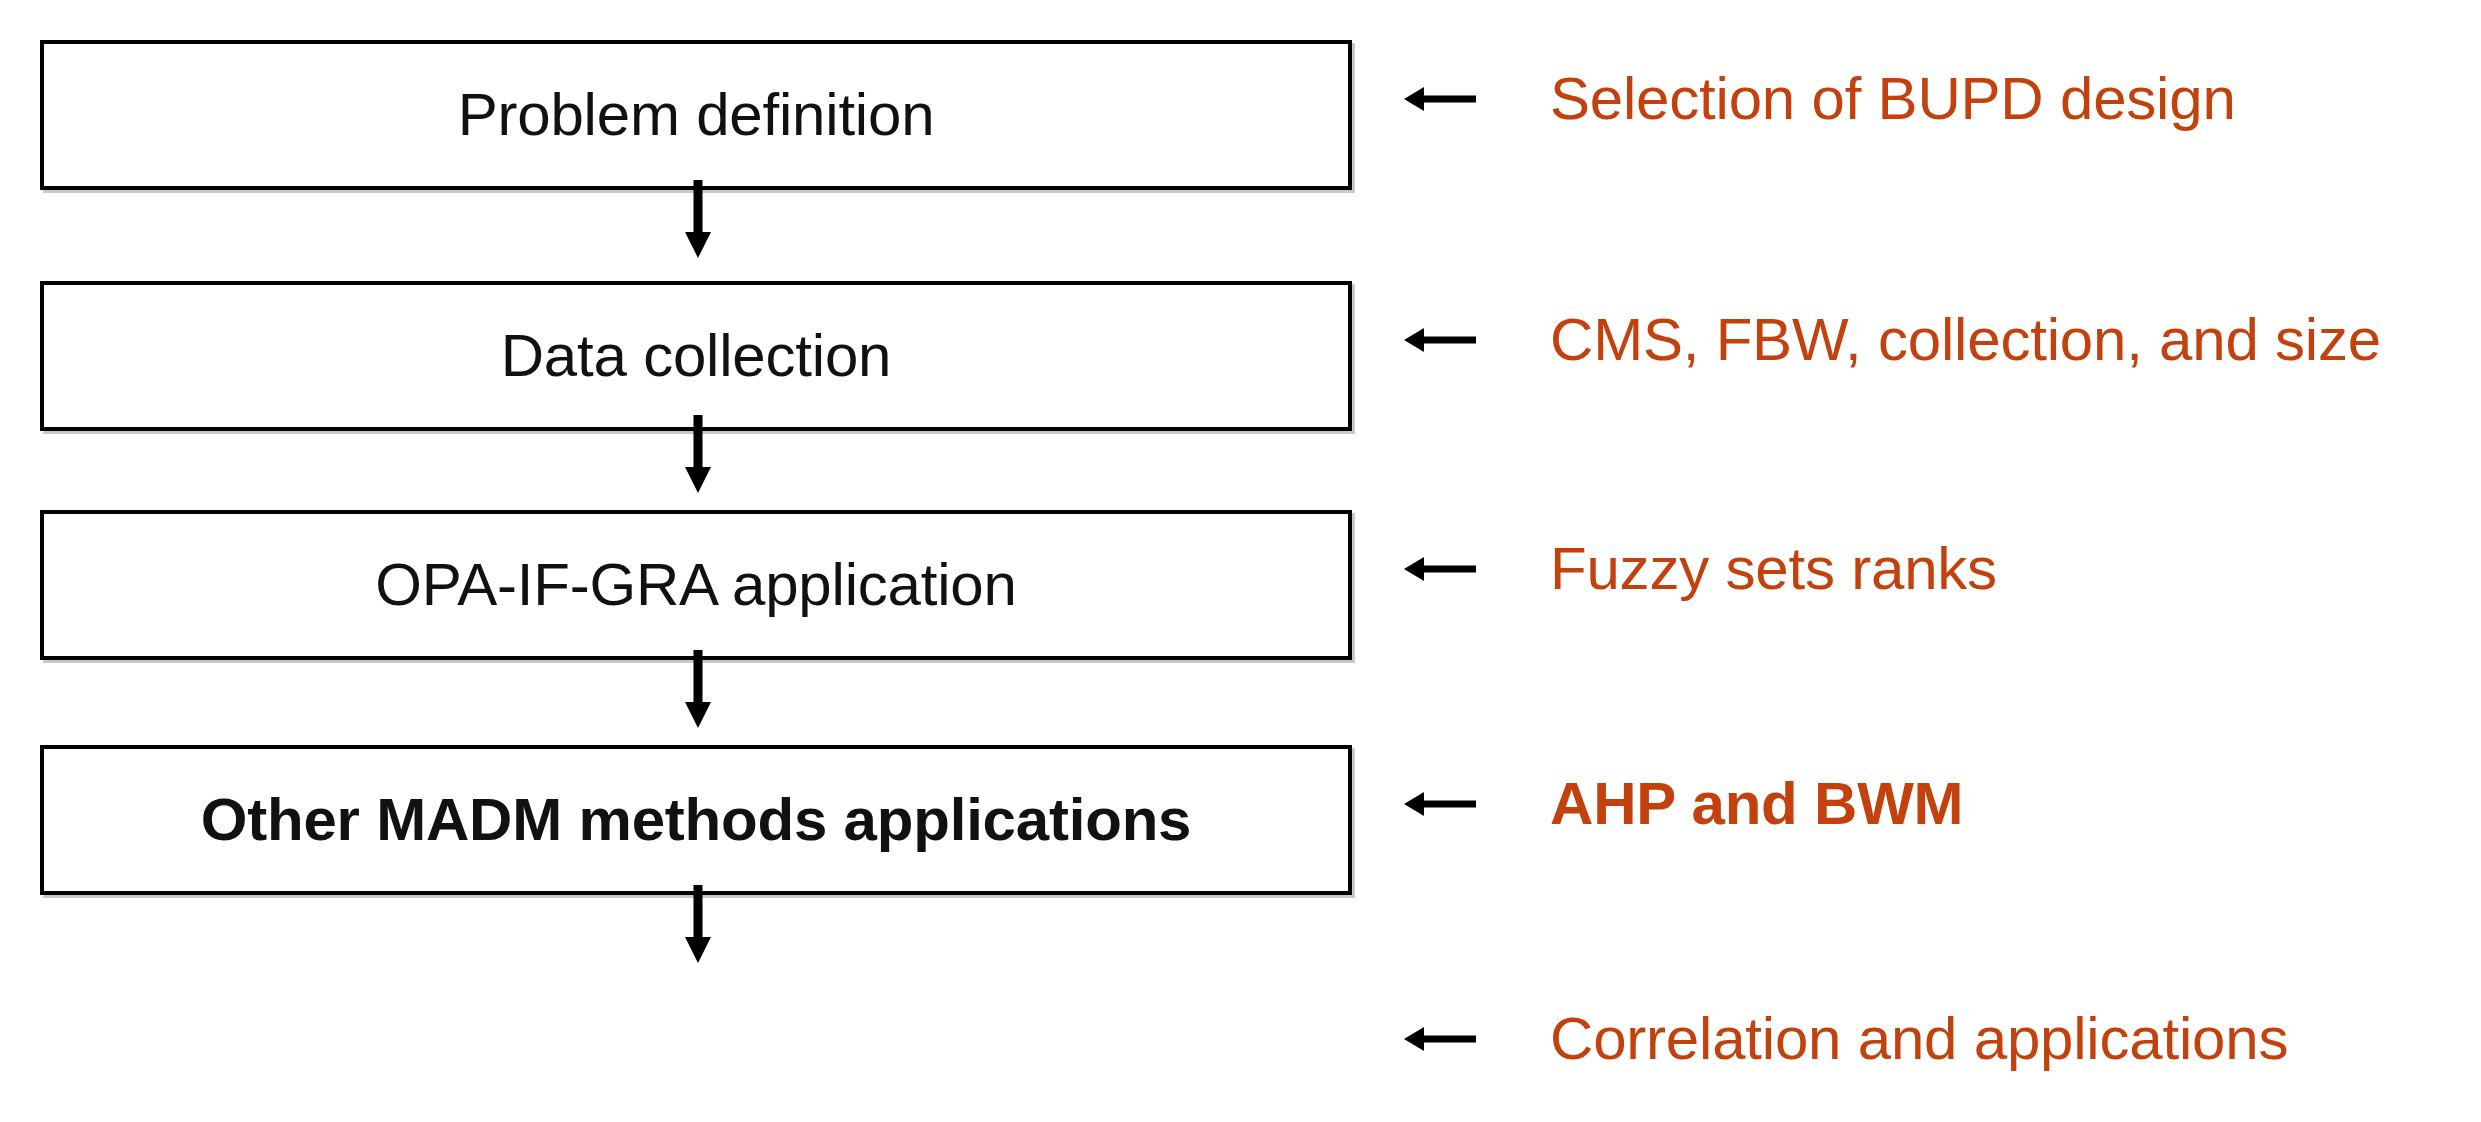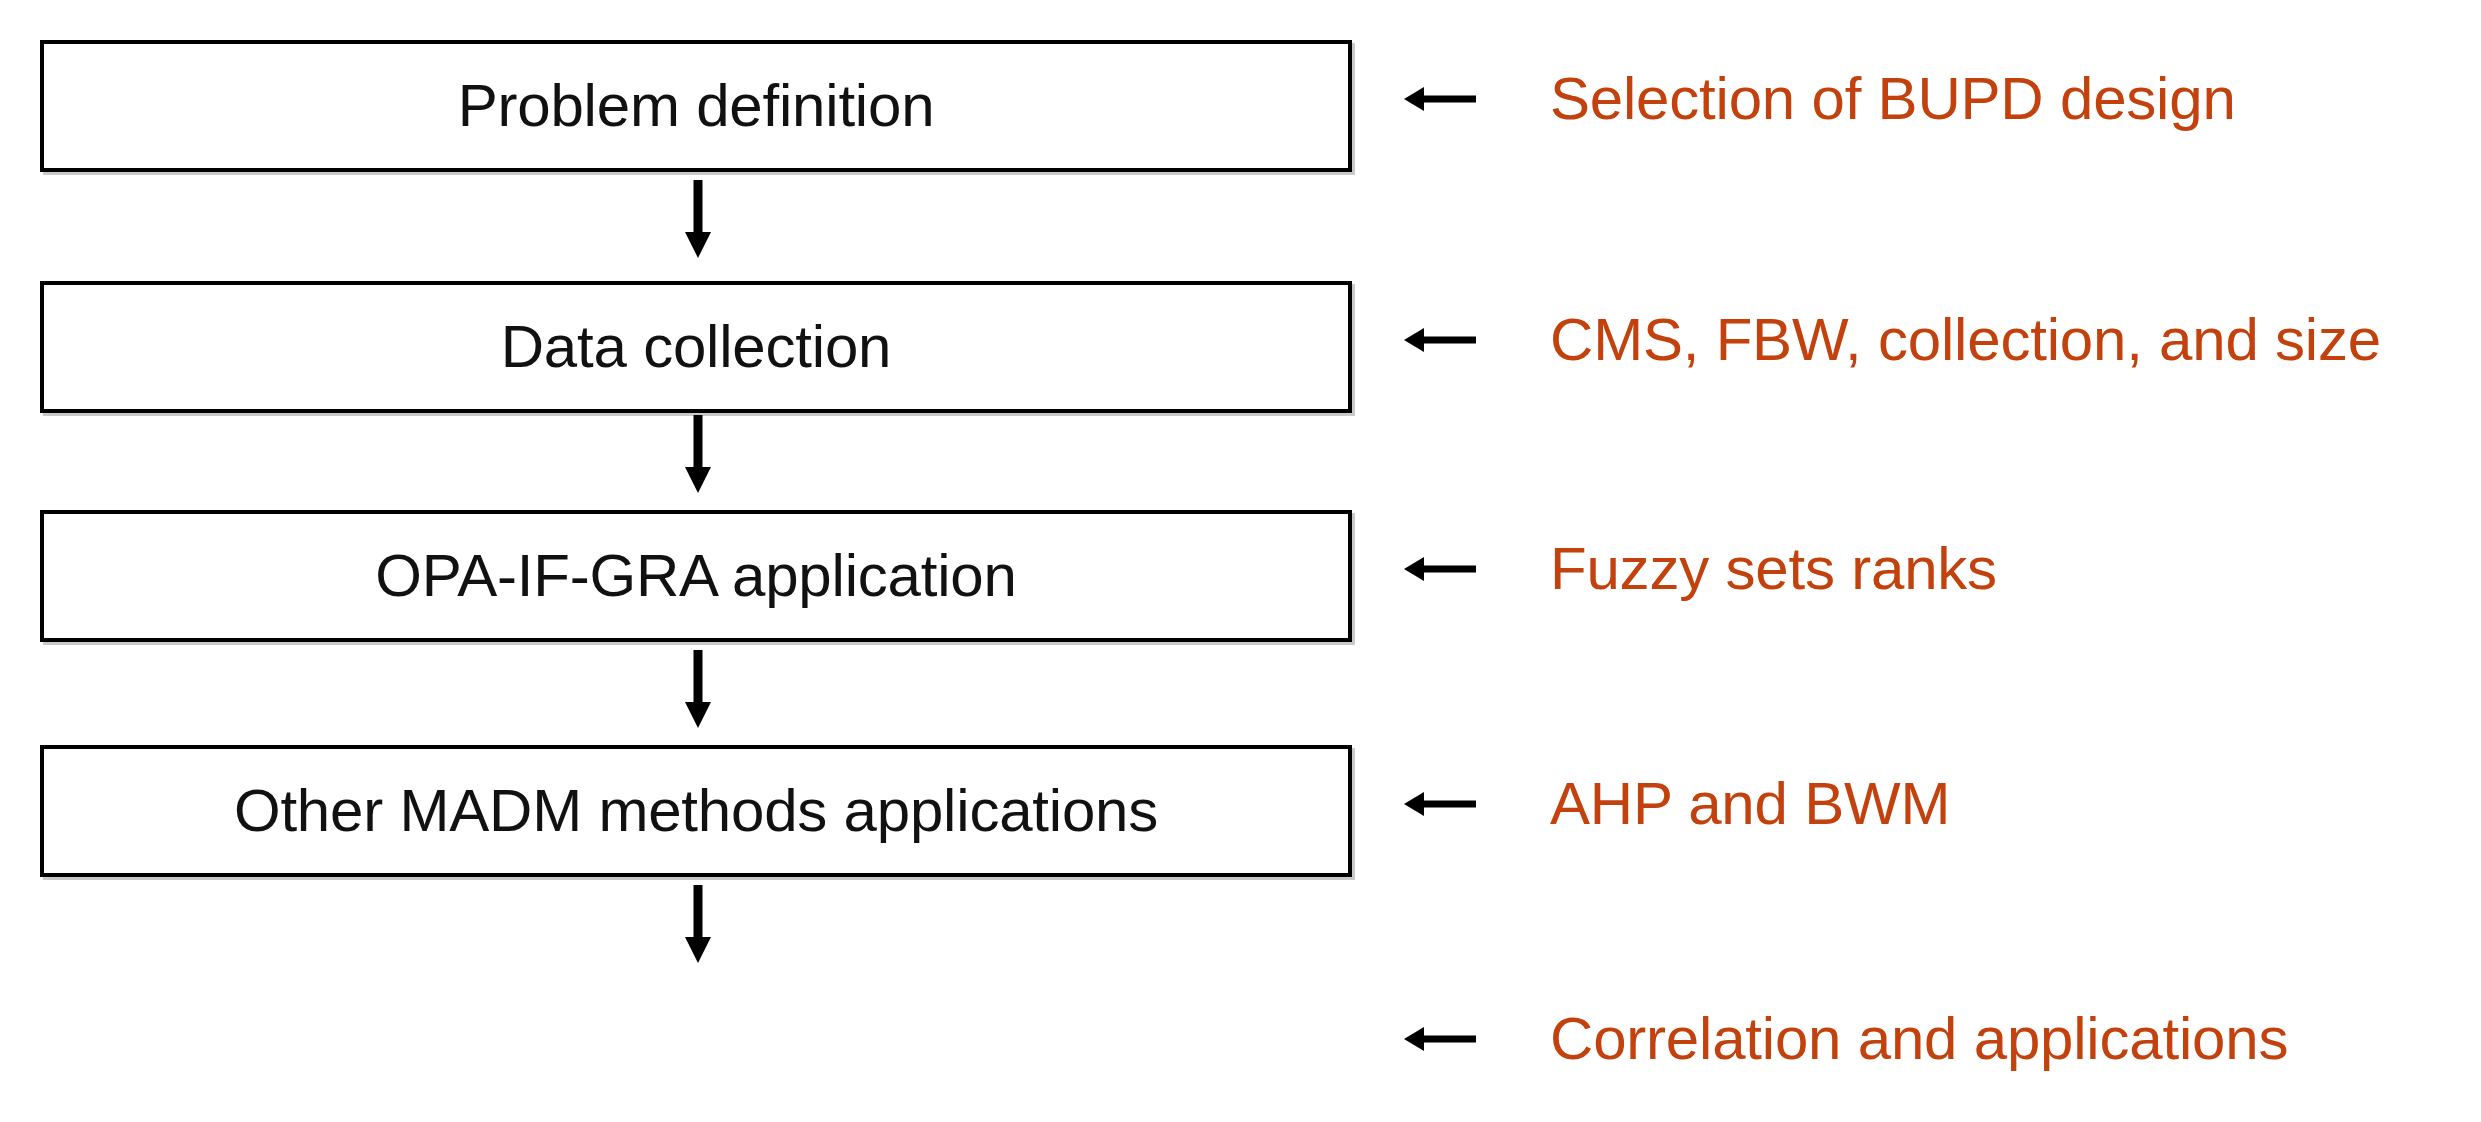--- a/index.html
+++ b/index.html
@@ -24,21 +24,21 @@
     left: 0;
     width: 2481px;
     height: 118px;
   }
 
   .step-box {
     position: absolute;
     left: 40px;
     top: 0;
     width: 1312px;
-    height: 132px;
+    height: 150px;
     box-sizing: border-box;
     border: 4px solid #000000;
     background: #ffffff;
     box-shadow: 3px 3px 0 0 #c9c9c9;
     display: flex;
     align-items: center;
     justify-content: center;
   }
 
   .step-label {
@@ -149,21 +149,21 @@
     <div class="annotation">Fuzzy sets ranks</div>
   </div>
 
   <div class="connector" style="top:650px;">
     <svg width="28" height="78" viewBox="0 0 28 78" aria-hidden="true">
       <line x1="14" y1="0" x2="14" y2="58" stroke="#000000" stroke-width="9"></line>
       <polygon points="14,78 1,52 27,52" fill="#000000"></polygon>
     </svg>
   </div>
 
-  <div class="row" style="top:745px;">
+  <div class="row" style="top:745px;font-weight:bold;">
     <div class="step-box">
       <span class="step-label">Other MADM methods applications</span>
     </div>
     <div class="left-arrow">
       <svg width="74" height="34" viewBox="0 0 74 34" aria-hidden="true">
         <line x1="72" y1="17" x2="14" y2="17" stroke="#000000" stroke-width="7"></line>
         <polygon points="0,17 20,5 20,29" fill="#000000"></polygon>
       </svg>
     </div>
     <div class="annotation">AHP and BWM</div>

